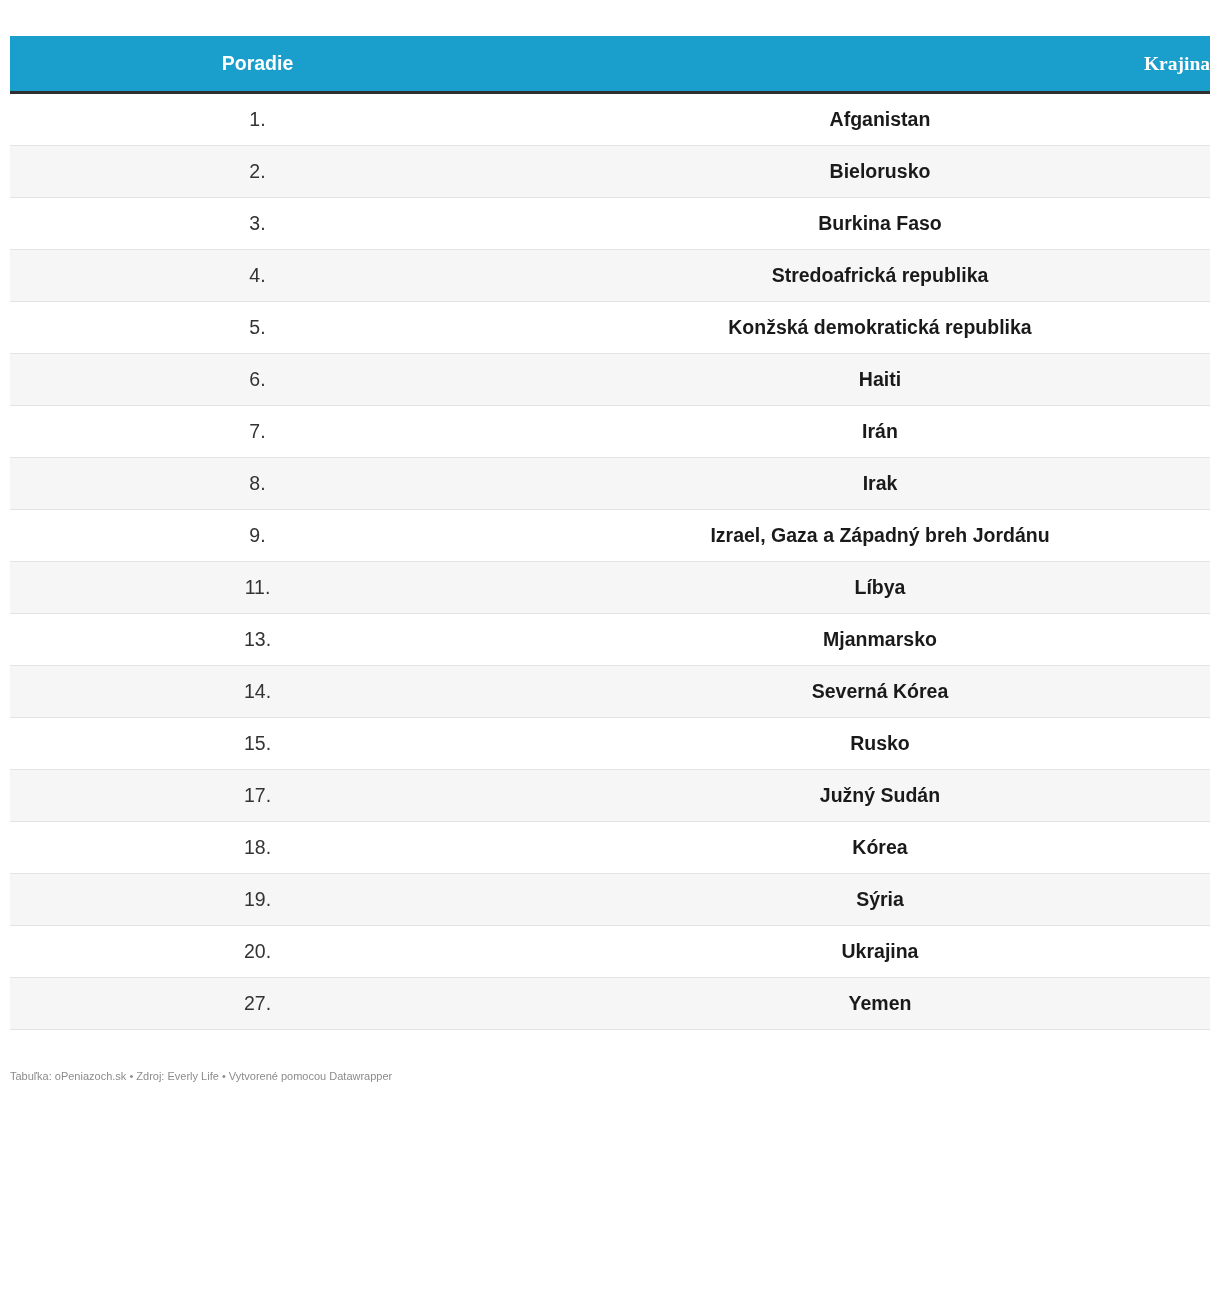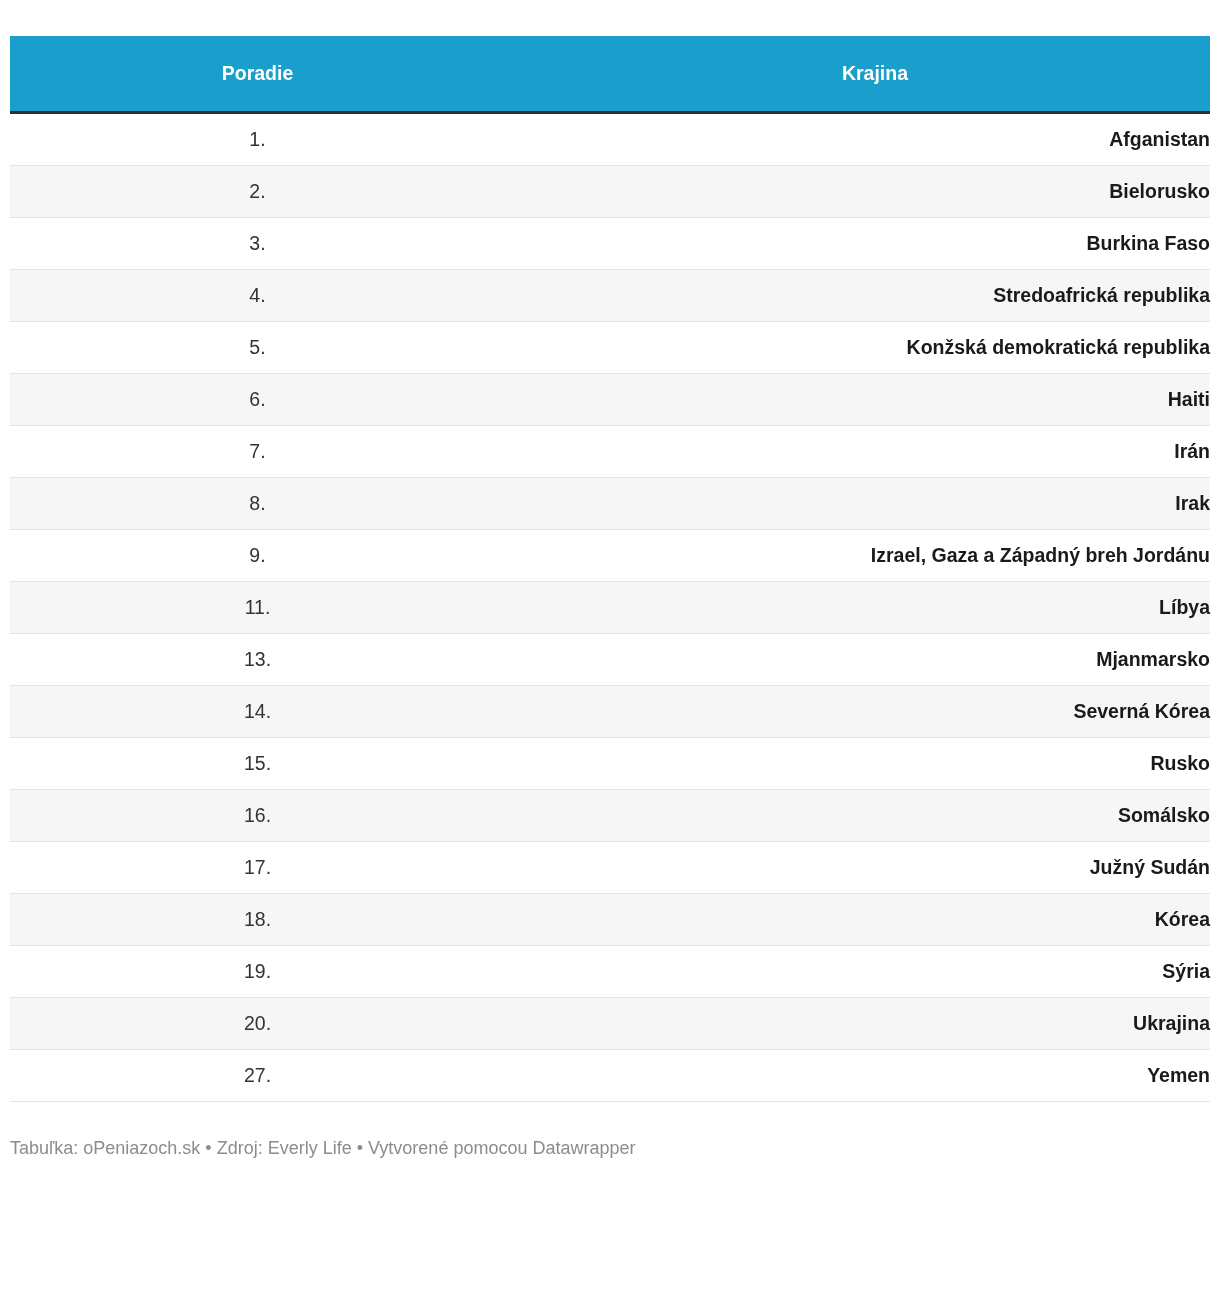--- a/index.html
+++ b/index.html
@@ -23,53 +23,53 @@
   }
   col.col-rank { width: 495px; }
   col.col-country { width: 705px; }
 
   thead th {
     background: #1A9ECB;
     color: #ffffff;
     font-weight: 700;
     font-size: 19.5px;
     height: 55px;
-    padding: 10px;
+    padding: 0;
     border-bottom: 3px solid #2f2f2f;
   }
   th.rank-h { text-align: center; }
-  th.country-h { text-align: center; padding-left: 45px; }
+  th.country-h { text-align: right; padding-left: 45px; font-family: Liberation Serif, serif; }
 
   tbody td {
     height: 51px;
     padding: 0;
     font-size: 19.5px;
     vertical-align: middle;
   }
   tbody tr { border-top: 1px solid #e4e4e4; background: #ffffff; }
   tbody tr:first-child { border-top: none; }
   tbody tr:nth-child(even) { background: #f6f6f6; }
   tbody tr:last-child { border-bottom: 1px solid #e4e4e4; }
 
   td.rank {
     text-align: center;
     color: #333333;
     font-weight: 400;
   }
   td.country {
-    text-align: right;
+    text-align: center;
     padding-left: 45px;
     color: #1a1a1a;
     font-weight: 700;
   }
 
   .footer {
     margin: 35px 10px 0 10px;
     color: #8c8c8c;
-    font-size: 18px;
+    font-size: 11px;
     line-height: 22px;
   }
 </style>
 </head>
 <body>
 
 <div class="table-wrap">
   <table class="rank-table">
     <colgroup>
       <col class="col-rank">
@@ -128,24 +128,20 @@
         </tr>
         <tr>
           <td class="rank">14.</td>
           <td class="country">Severná Kórea</td>
         </tr>
         <tr>
           <td class="rank">15.</td>
           <td class="country">Rusko</td>
         </tr>
         <tr>
-          <td class="rank">16.</td>
-          <td class="country">Somálsko</td>
-        </tr>
-        <tr>
           <td class="rank">17.</td>
           <td class="country">Južný Sudán</td>
         </tr>
         <tr>
           <td class="rank">18.</td>
           <td class="country">Kórea</td>
         </tr>
         <tr>
           <td class="rank">19.</td>
           <td class="country">Sýria</td>

